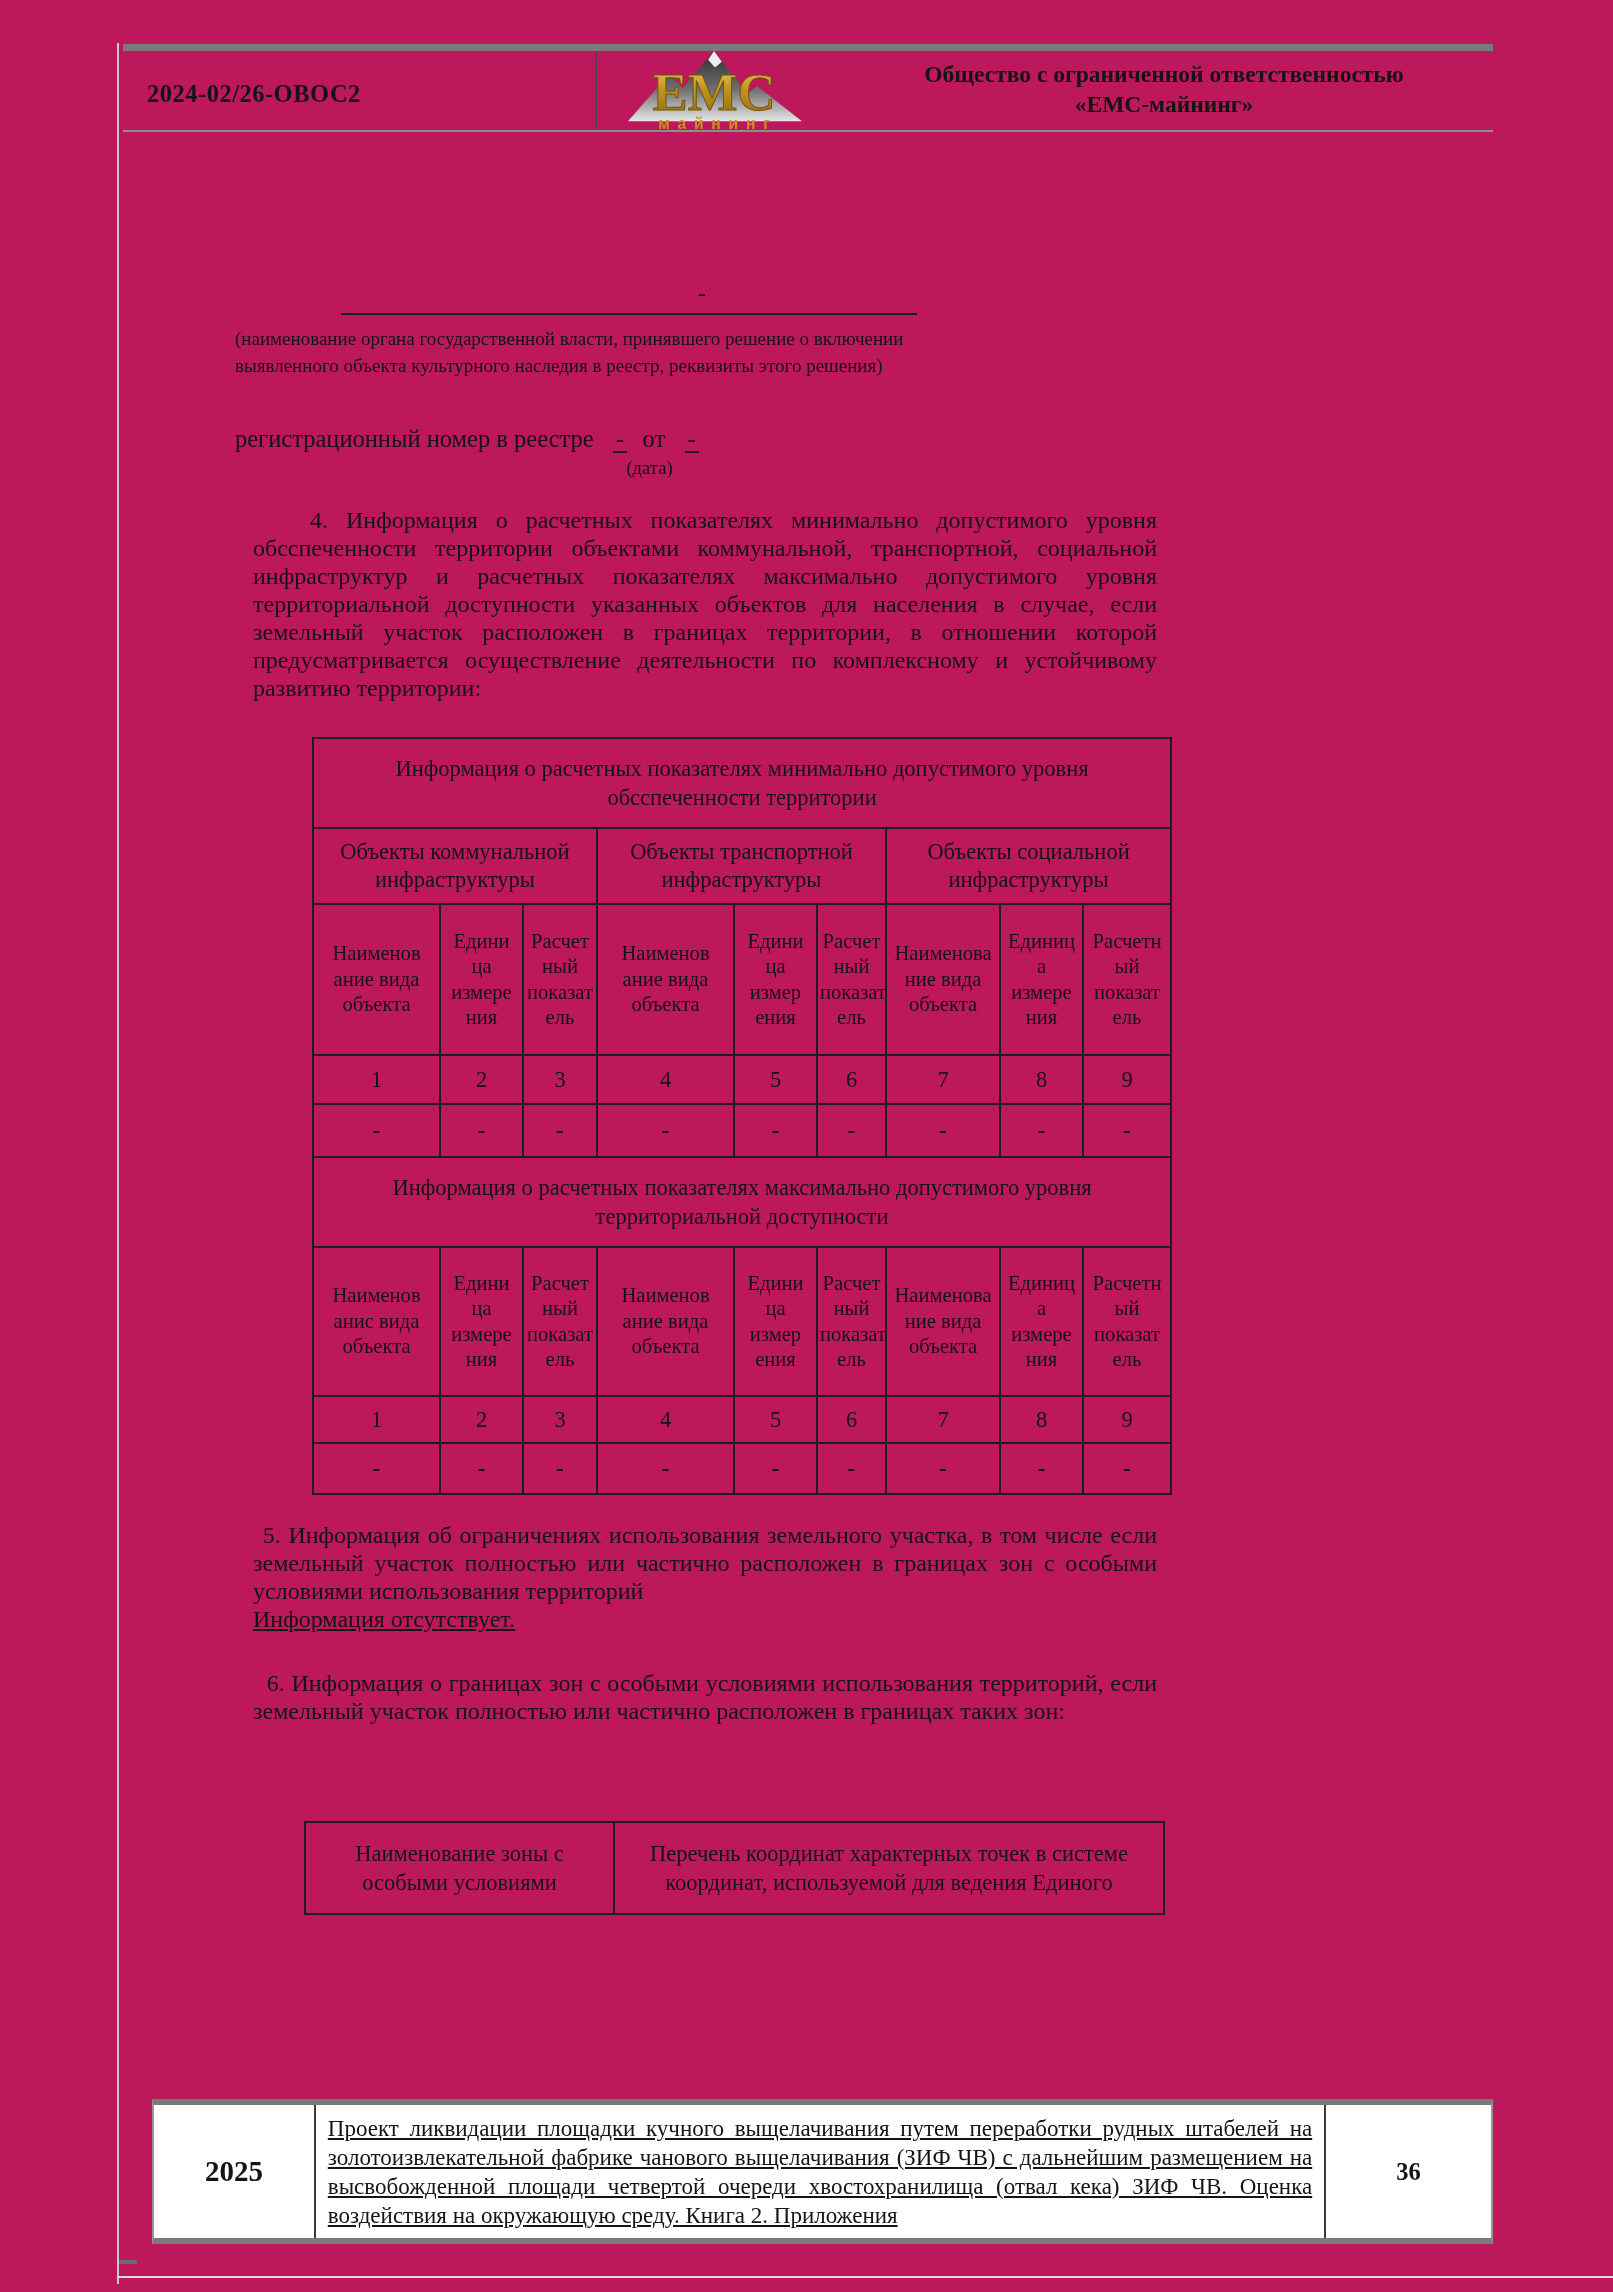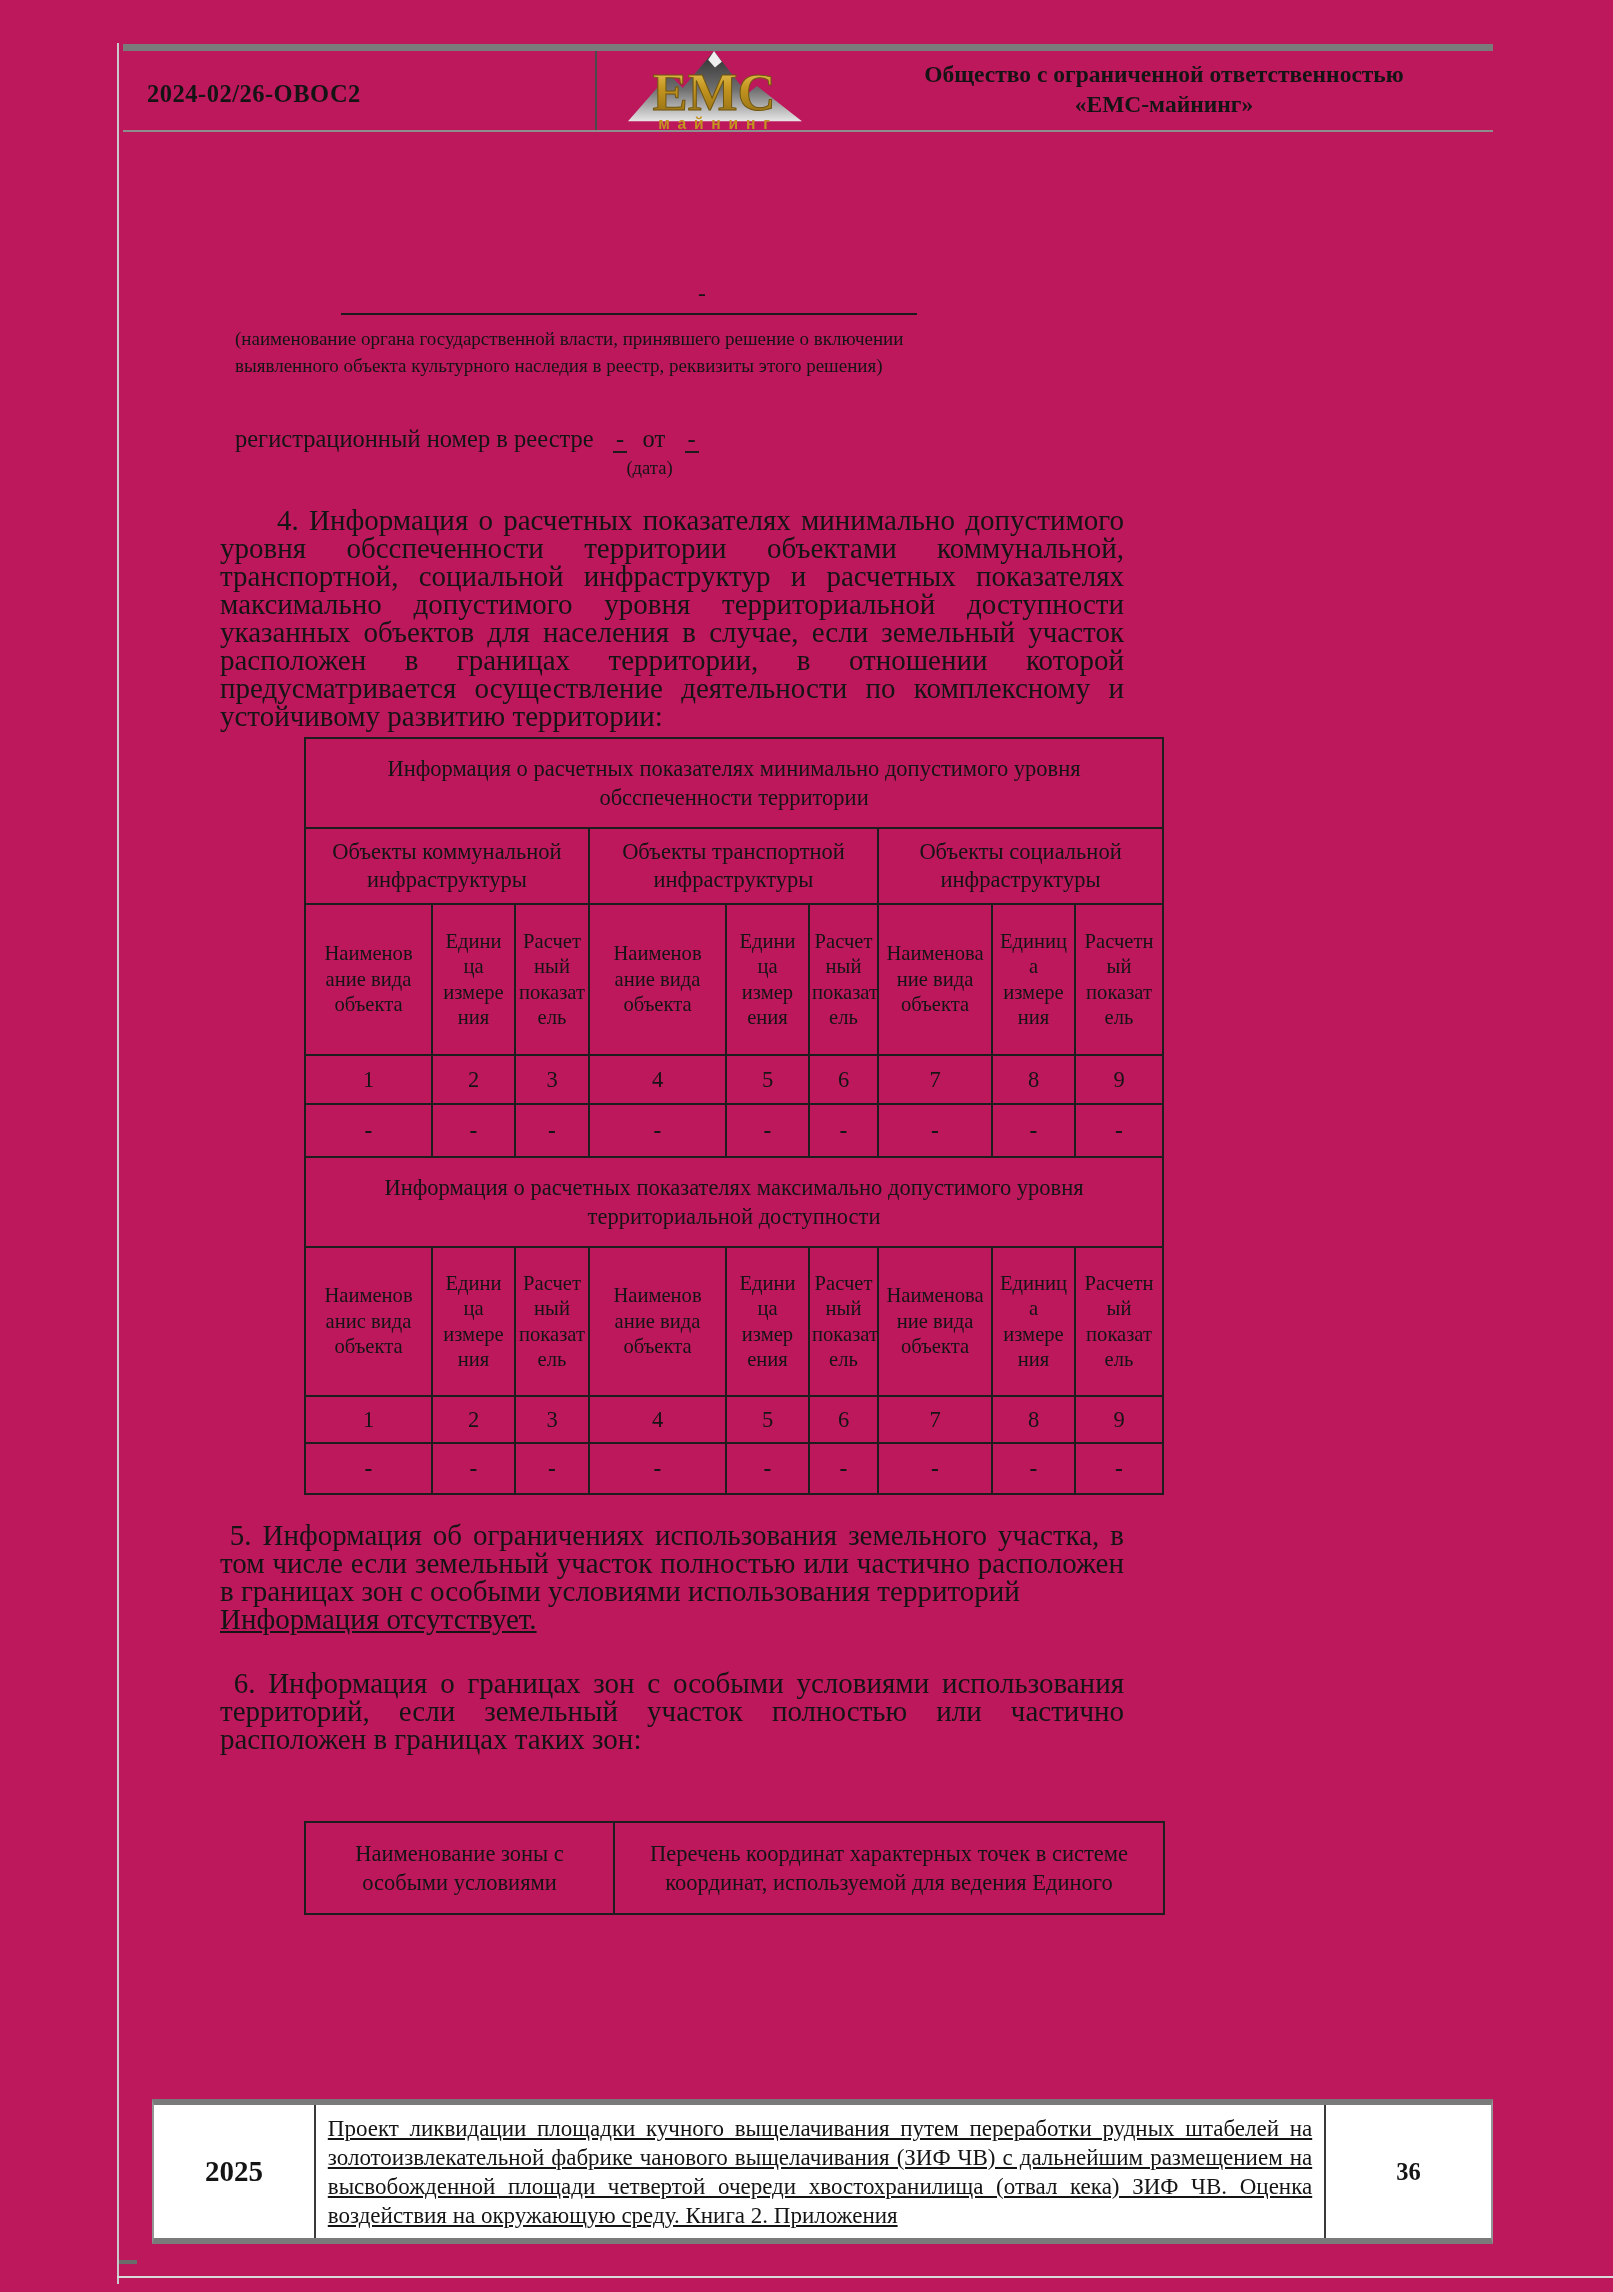--- a/index.html
+++ b/index.html
@@ -20,28 +20,28 @@
   .company{position:absolute;left:843px;top:59px;width:642px;text-align:center;font-weight:bold;font-size:23.5px;line-height:30px;}
   
   .reg-dash-top{position:absolute;left:698px;top:280px;font-size:23.5px;}
   .reg-line{position:absolute;left:341px;top:313px;width:576px;height:2px;background:#1b1b1b;}
   .reg-caption{position:absolute;left:235px;top:325px;font-size:19px;line-height:27.4px;white-space:pre-line;}
   .reg-row{position:absolute;left:235px;top:425px;font-size:24.5px;}
   .u-dash{display:inline-block;min-width:13.7px;text-align:center;border-bottom:2px solid #1b1b1b;line-height:23.5px;margin-left:19.6px;}
   .reg-ot{margin-left:15.7px;}
   .date-cap{position:absolute;left:586px;top:457px;width:127px;text-align:center;font-size:18.6px;}
   
-  .para{position:absolute;left:220px;width:904px;font-size:29px;line-height:28px;text-align:justify;}
+  .para{position:absolute;left:253px;width:904px;font-size:24px;line-height:28px;text-align:justify;}
   #para4{top:506px;text-indent:57px;}
   #para5{top:1521px;text-indent:9.8px;}
   #para6{top:1669px;text-indent:13.7px;}
   .note{text-indent:0;text-decoration:underline;text-align:left;}
   
   table{border-collapse:collapse;table-layout:fixed;}
-  .t1{position:absolute;left:304px;top:737px;width:859px;border-radius:26px;}
+  .t1{position:absolute;left:312px;top:737px;width:859px;border-radius:26px;}
   .t1 td{border:2px solid #1d1d1d;text-align:center;vertical-align:middle;
          font-size:20.6px;line-height:25.5px;white-space:pre-line;padding:2px;overflow:visible;}
   .r-title td{font-size:22.5px;line-height:29px;}
   .r-group td{font-size:22.5px;line-height:28px;}
   .r-title{height:90px;} .r-group{height:76px;} .r-head{height:151px;}
   .r-num{height:49px;} .r-dash{height:53px;}
   .r-head2{height:149px;} .r-num2{height:47px;} .r-dash2{height:51px;}
   .r-num td,.r-num2 td{font-size:22.5px;}
   .r-dash td,.r-dash2 td{font-size:23.5px;font-weight:600;}
   .t2{position:absolute;left:304px;top:1821px;width:859px;}

